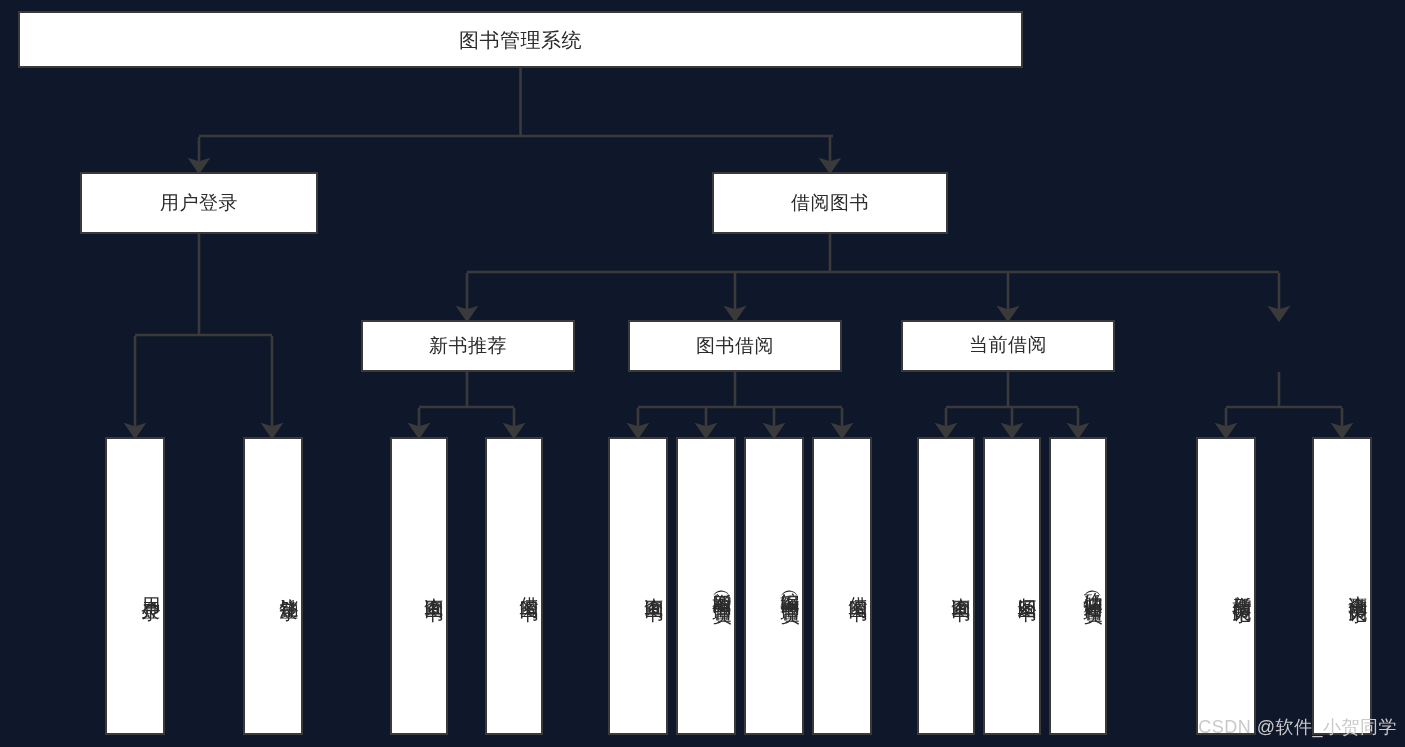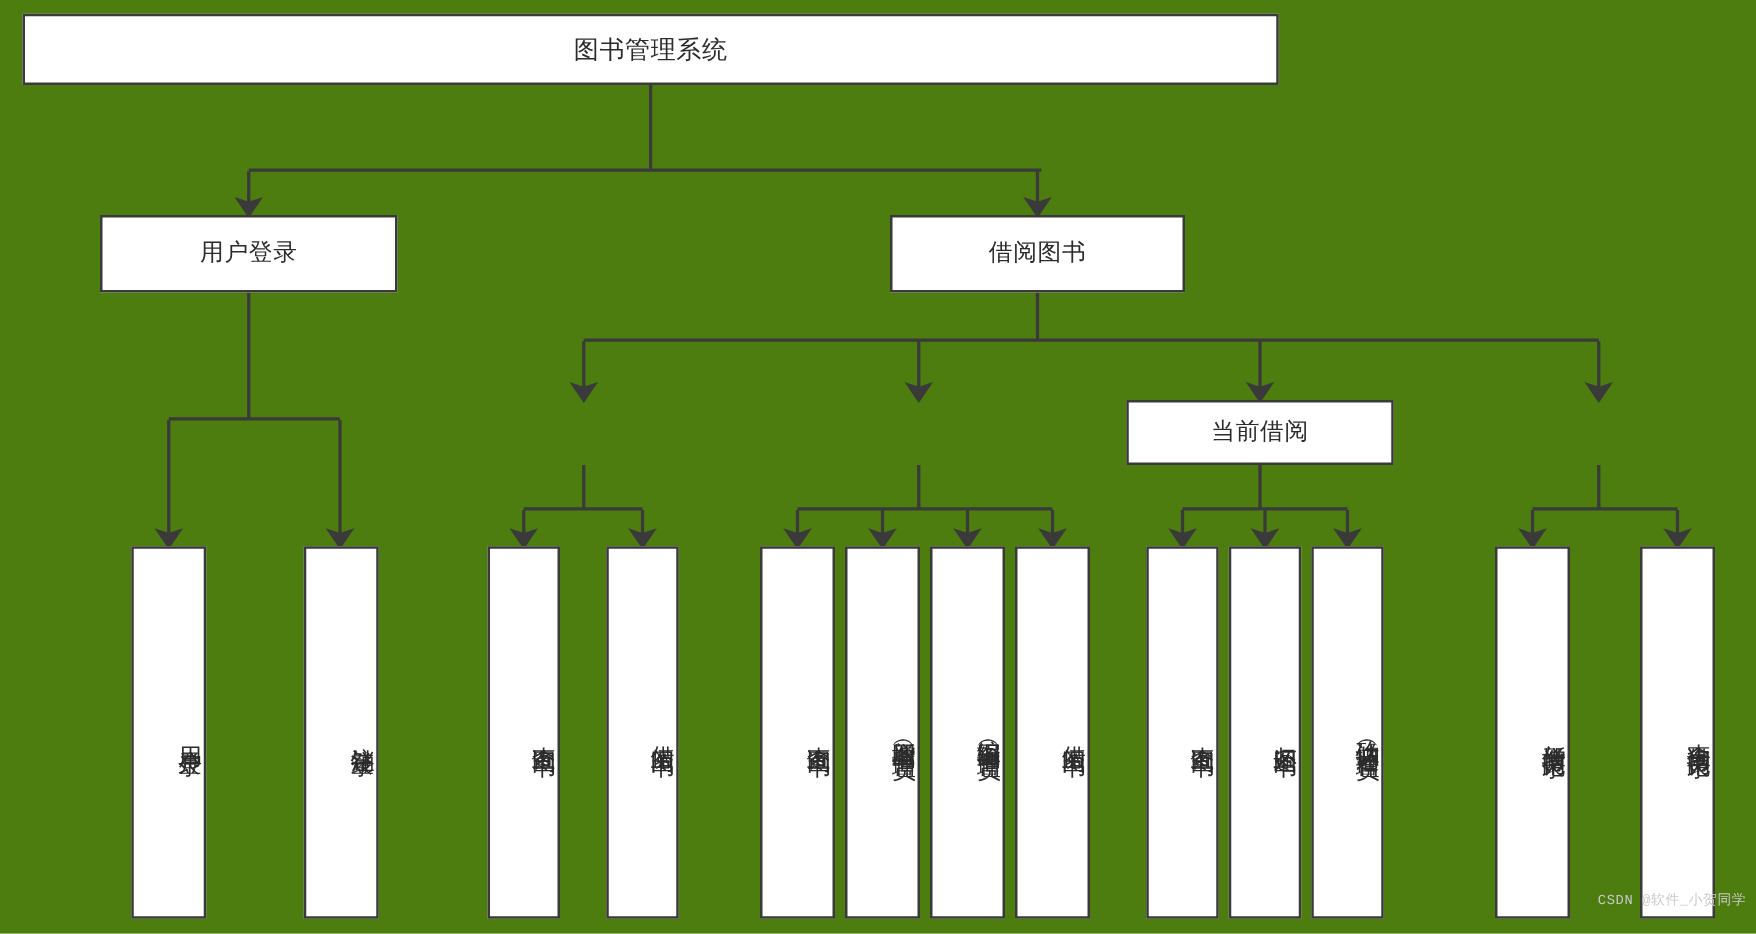--- a/index.html
+++ b/index.html
@@ -4,21 +4,21 @@
 <style>
   html, body {
     margin: 0;
     padding: 0;
     background: #ffffff;
   }
   #canvas {
     position: relative;
     width: 1405px;
     height: 747px;
-    background: #4d7c0f;
+    background: #0f172a;
     font-family: "Liberation Sans", "DejaVu Sans", sans-serif;
     overflow: hidden;
   }
   #wires {
     position: absolute;
     left: 0;
     top: 0;
     width: 1405px;
     height: 747px;
     pointer-events: none;
@@ -52,26 +52,26 @@
     writing-mode: vertical-rl;
     text-orientation: upright;
     display: block;
   }
   .node.root {
     font-size: 20px;
   }
   #watermark {
     position: absolute;
     right: 8px;
-    bottom: 20px;
-    font-size: 11px;
+    bottom: 8px;
+    font-size: 18px;
     color: #c9c9c9;
     letter-spacing: 0.5px;
     white-space: nowrap;
-    font-family: Liberation Mono, monospace;
+    font-family: Liberation Sans, sans-serif;
   }
 </style>
 </head>
 <body>
 
 <div id="canvas">
 
   <svg id="wires" viewBox="0 0 1405 747">
     <defs>
       <marker id="arrow" markerWidth="10" markerHeight="10" refX="3.2" refY="5" orient="auto" markerUnits="strokeWidth">
@@ -128,20 +128,26 @@
     <span>图书管理系统</span>
   </div>
 
   <div class="node horiz" style="left:80px; top:172px; width:238px; height:62px;">
     <span>用户登录</span>
   </div>
   <div class="node horiz" style="left:712px; top:172px; width:236px; height:62px;">
     <span>借阅图书</span>
   </div>
 
+  <div class="node horiz" style="left:361px; top:320px; width:214px; height:52px;">
+    <span>新书推荐</span>
+  </div>
+  <div class="node horiz" style="left:628px; top:320px; width:214px; height:52px;">
+    <span>图书借阅</span>
+  </div>
   <div class="node horiz" style="left:901px; top:320px; width:214px; height:52px;font-family:Liberation Mono, monospace;">
     <span>当前借阅</span>
   </div>
 
   <div class="node vert" style="left:105px; top:437px; width:60px; height:298px;">
     <span>用户登录</span>
   </div>
   <div class="node vert" style="left:243px; top:437px; width:60px; height:298px;">
     <span>注销登录</span>
   </div>

